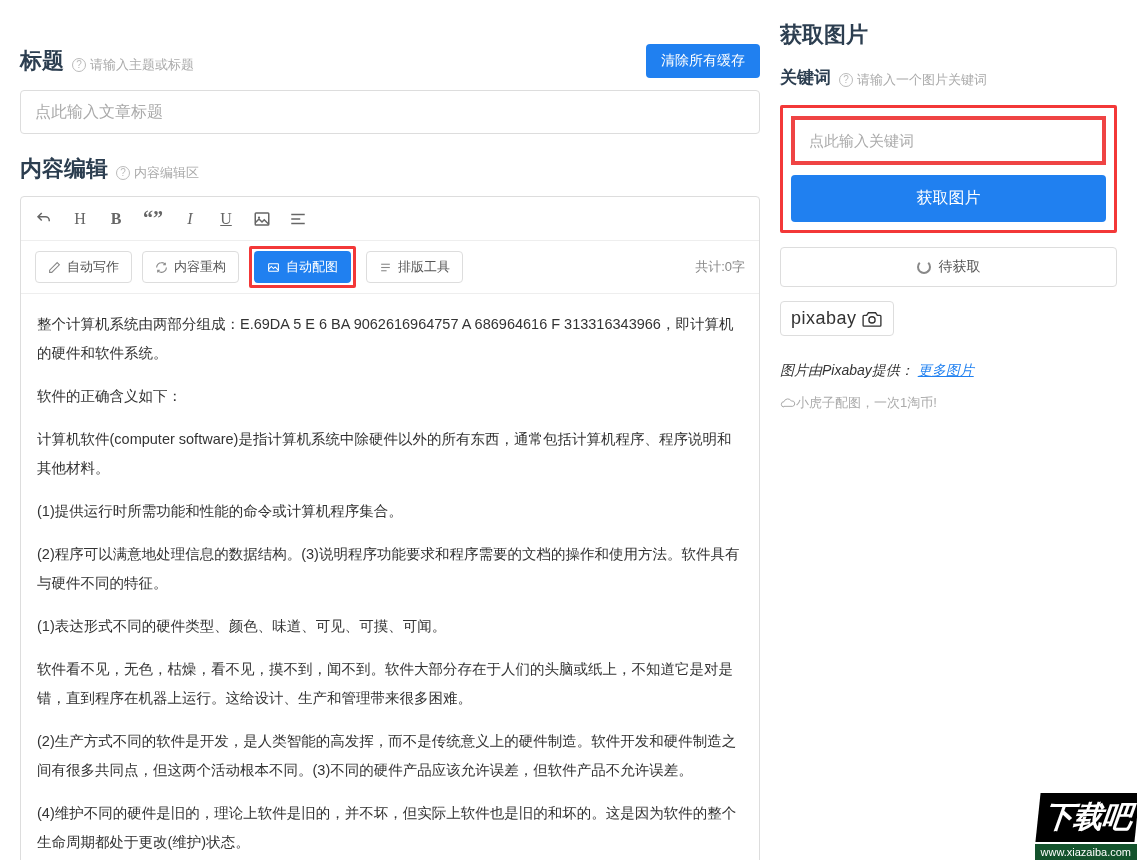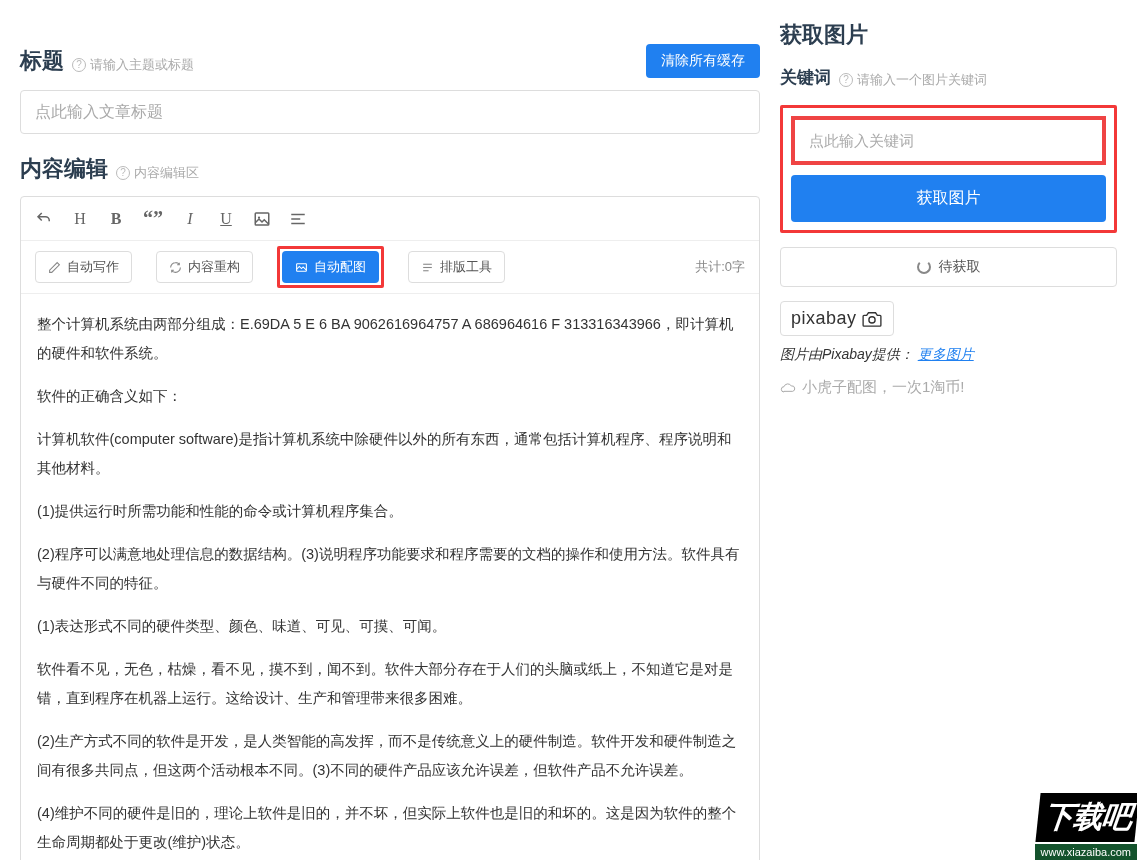--- a/index.html
+++ b/index.html
@@ -41,47 +41,47 @@
   padding: 10px 14px; border-bottom: 1px solid #eee;
 }
 .tool-icon {
   color: #666; font-size: 16px; font-weight: bold;
   display: inline-flex; align-items: center; justify-content: center;
   min-width: 18px; cursor: pointer;
 }
 .tool-svg { width: 18px; height: 18px; fill: none; stroke: #666; stroke-width: 2; }
 
 .toolbar-row2 {
-  display: flex; align-items: center; gap: 24px;
+  display: flex; align-items: center; gap: 10px;
   padding: 10px 14px; border-bottom: 1px solid #eee; position: relative;
 }
 .counter { margin-left: auto; color: #888; font-size: 13px; }
 .btn-sm { padding: 6px 12px; font-size: 13px; }
 .highlight-box { border: 3px solid #f33838; padding: 2px; border-radius: 2px; margin: -5px 0; }
 
 .editor-content { padding: 16px 8px 16px 8px; line-height: 2; color: #333; font-size: 14.5px; }
 .editor-content p { margin: 0 0 14px 0; padding: 0 8px; }
 
 
 .side .section-head { margin-bottom: 16px; }
 .side-hl { border: 3px solid #f33838; padding: 8px; border-radius: 2px; margin-bottom: 14px; }
 .kw-input { width: 100%; border: 4px solid #ef4444; border-radius: 0; padding: 12px 14px; font-size: 15px; margin-bottom: 10px; outline: none; }
 .kw-input::placeholder { color: #aaa; }
 .btn-block { width: 100%; padding: 12px; font-size: 16px; font-weight: 500; }
 
 .pending-btn { width: 100%; border: 1px solid #ddd; border-radius: 4px; padding: 10px; display: flex; align-items: center; justify-content: center; gap: 8px; color: #555; font-size: 14px; cursor: pointer; background: #fff; margin-bottom: 14px; }
 .spin-icon { width: 14px; height: 14px; border: 2px solid #888; border-top-color: transparent; border-radius: 50%; }
 
-.pixabay-card { border: 1px solid #ddd; border-radius: 4px; padding: 6px 10px; display: inline-flex; align-items: center; margin-bottom: 10px; }
+.pixabay-card { border: 1px solid #ddd; border-radius: 4px; padding: 6px 10px; display: inline-flex; align-items: center; margin-bottom: 26px; }
 .pixabay-txt { font-size: 18px; font-weight: 500; letter-spacing: 0.5px; color: #333; }
 .cam-icon { width: 22px; height: 16px; margin-left: 4px; }
 
 .credit-line { font-size: 14px; color: #333; margin-bottom: 14px; font-style: italic; }
 .credit-line a { color: #2080f0; text-decoration: underline; }
-.footer-line { font-size: 15px; color: #aaa; display: flex; align-items: center; gap: 6px; }
+.footer-line { font-size: 13px; color: #aaa; display: flex; align-items: center; }
 .cloud-icon { width: 16px; height: 12px; }
 
 
 .wm { position: absolute; right: 0; bottom: 0; width: 145px; height: 80px; }
 .wm-box { position: absolute; right: 0; bottom: 18px; background: #000; color: #fff; padding: 4px 6px; font-size: 30px; font-weight: 900; font-style: italic; transform: skewX(-6deg); letter-spacing: -1px; }
 .wm-url { position: absolute; right: 0; bottom: 0; background: #14532d; color: #fff; font-size: 11px; padding: 2px 6px; }
 </style>
 </head>
 <body>
 

